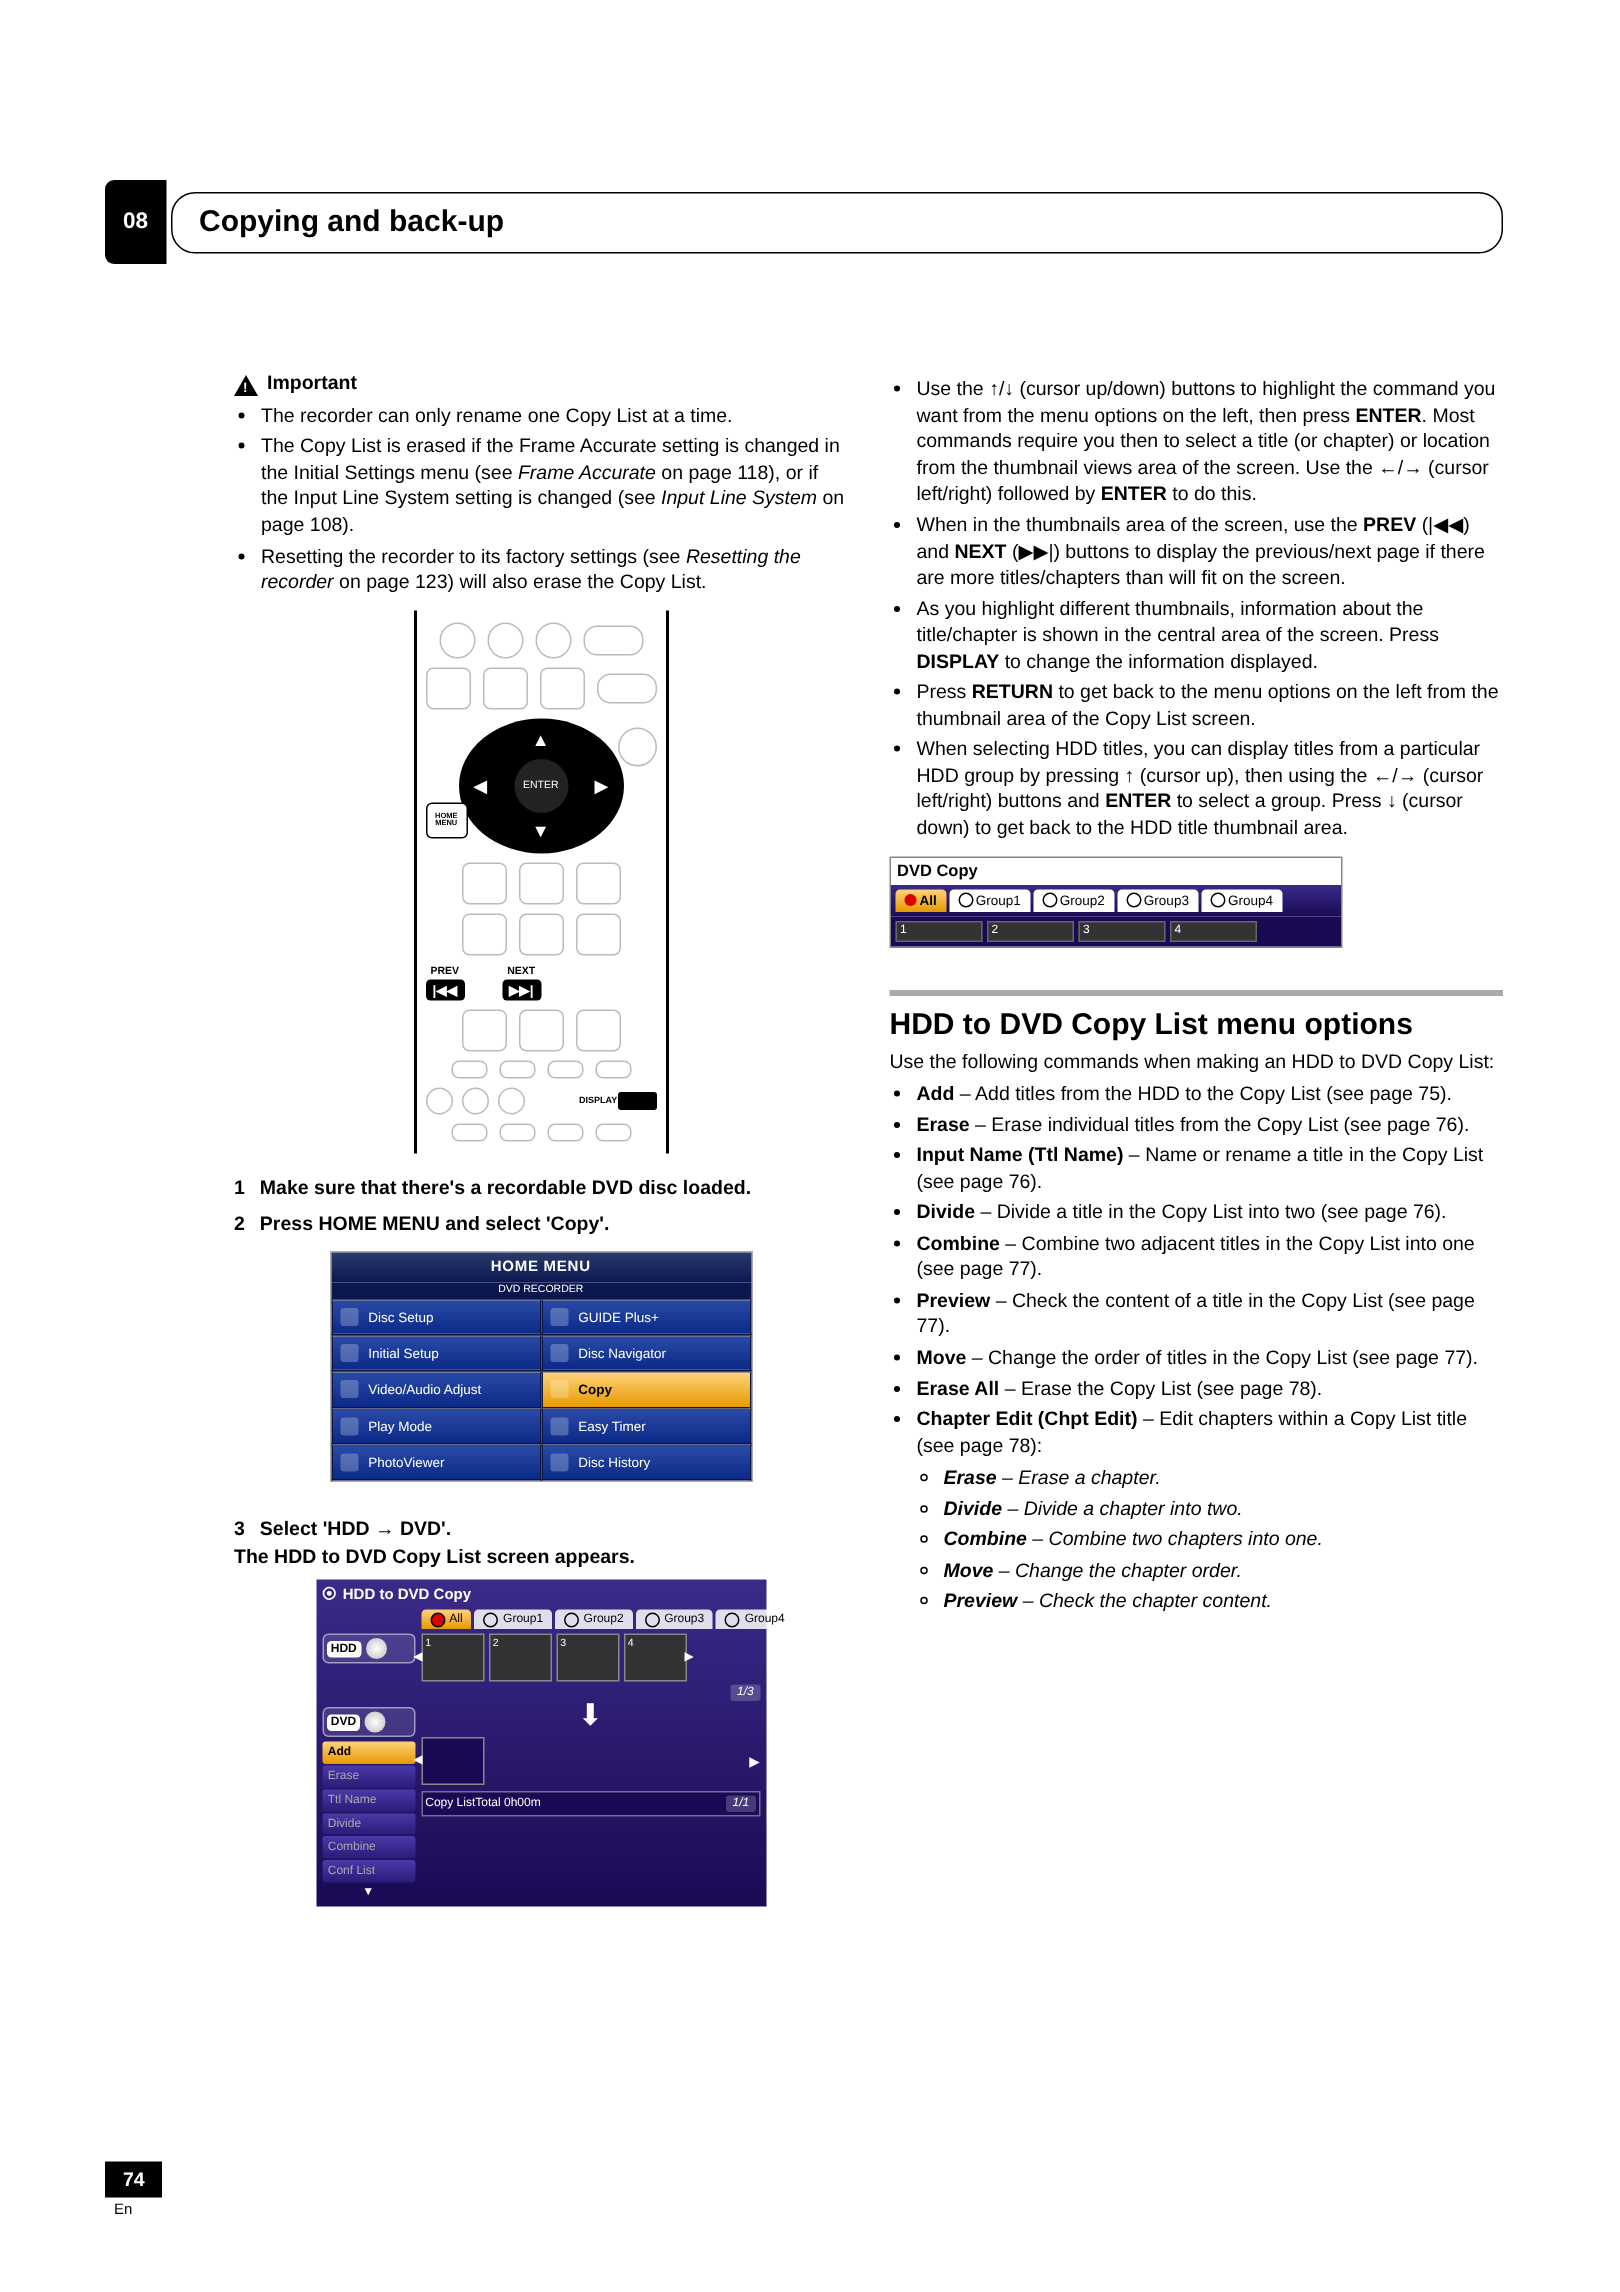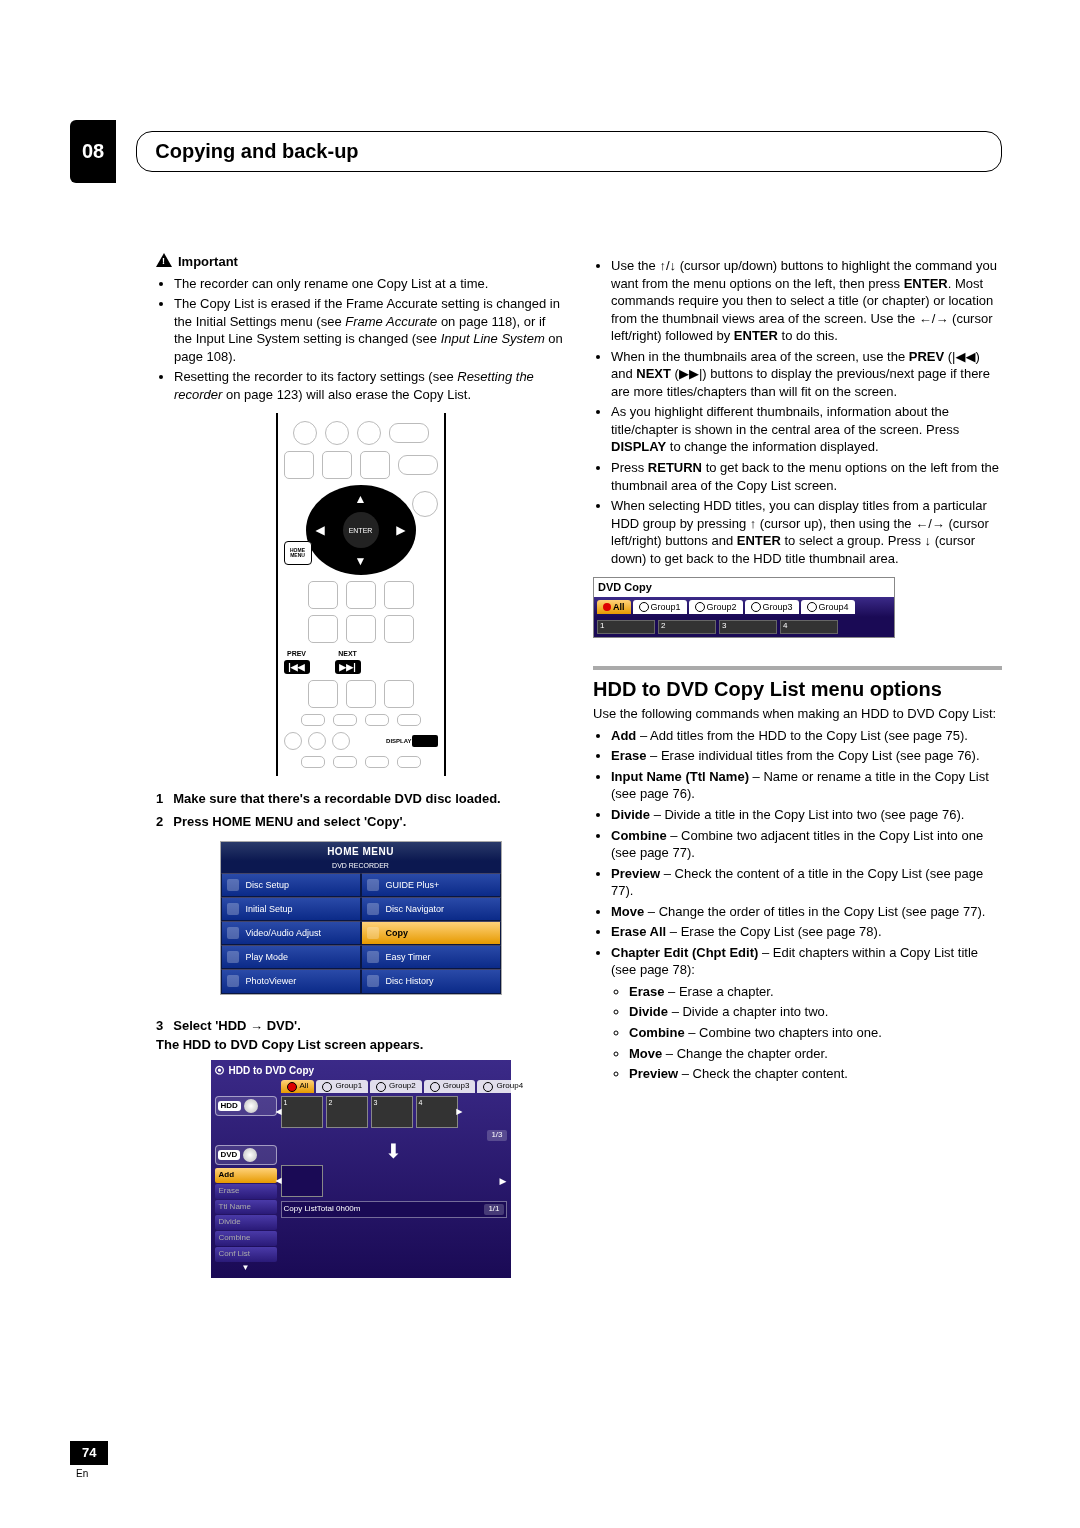--- a/index.html
+++ b/index.html
@@ -20,44 +20,44 @@
   }
   .header-row {
     display: flex;
     align-items: center;
     margin-bottom: 70px;
   }
   .chapter-badge {
     background: #000;
     color: #fff;
     font-weight: bold;
-    font-size: 20px;
+    font-size: 15px;
     padding: 18px 12px;
     border-radius: 6px 0 0 6px;
-    margin-right: 20px;
+    margin-right: 3px;
   }
   .chapter-title-wrap {
     flex: 1;
     border: 1.5px solid #000;
     border-radius: 16px;
     padding: 6px 18px;
     font-size: 20px;
     font-weight: bold;
   }
   .columns {
     display: flex;
     gap: 28px;
   }
   .col {
     flex: 1;
     min-width: 0;
   }
   .important-row {
     display: flex;
-    align-items: flex-start;
+    align-items: flex-end;
     margin-bottom: 4px;
   }
   .warn-icon {
     width: 0;
     height: 0;
     border-left: 8px solid transparent;
     border-right: 8px solid transparent;
     border-bottom: 14px solid #000;
     position: relative;
     margin-right: 6px;
@@ -193,21 +193,21 @@
   }
   .thumb .num { position: absolute; top: 1px; left: 2px; color: #fff; }
   .thumb .arrow-l { position: absolute; left: -6px; top: 50%; transform: translateY(-50%); color: #fff; font-size: 8px; }
   .thumb .arrow-r { position: absolute; right: -6px; top: 50%; transform: translateY(-50%); color: #fff; font-size: 8px; }
   .big-arrow { text-align: center; font-size: 20px; line-height: 1; }
   .copylist-strip {
     background: #1a0a55; border: 1px solid rgba(255,255,255,.4); padding: 2px;
     display: flex; justify-content: flex-end; font-size: 8px; margin-top: 2px;
   }
   .page-counter {
-    background: rgba(255,255,255,.2); padding: 0 4px; border-radius: 2px; font-size: 8px; margin-left: auto;
+    background: rgba(255,255,255,.2); padding: 0 4px; border-radius: 2px; font-size: 8px; margin-left: auto; font-style: italic;
   }
   
   .dvd-copy-small {
     width: 300px; margin: 8px 0 4px 0; border: 1px solid #888;
   }
   .dvd-copy-small .lbl { font-weight: bold; font-size: 11px; padding: 2px 4px; }
   .dvd-copy-small .tabrow { display: flex; background: linear-gradient(#3b2a88,#1a0a55); padding: 3px; gap: 2px; }
   .dvd-copy-small .tab2 {
     background: #fff; color: #000; font-size: 9px; padding: 1px 6px; border-radius: 3px 3px 0 0;
     display: flex; align-items: center; gap: 2px;
@@ -220,21 +220,21 @@
   }
   .page-footer {
     position: absolute; bottom: 48px; left: 70px;
   }
   .page-num-box {
     background: #000; color: #fff; font-weight: bold; padding: 3px 12px; display: inline-block;
   }
   .en-label { font-size: 10px; margin-top: 2px; margin-left: 6px; }
   .arrow-sym { font-family: Arial, sans-serif; }
   .sub-bullets { margin: 2px 0 4px 0; padding-left: 32px; }
-  .sub-bullets li { margin-bottom: 2px; }
+  .sub-bullets li { margin-bottom: 2px; font-style: italic; }
 </style>
 </head>
 <body>
 
 <div class="page">
 
   <div class="header-row">
     <div class="chapter-badge">08</div>
     <div class="chapter-title-wrap">Copying and back-up</div>
   </div>

